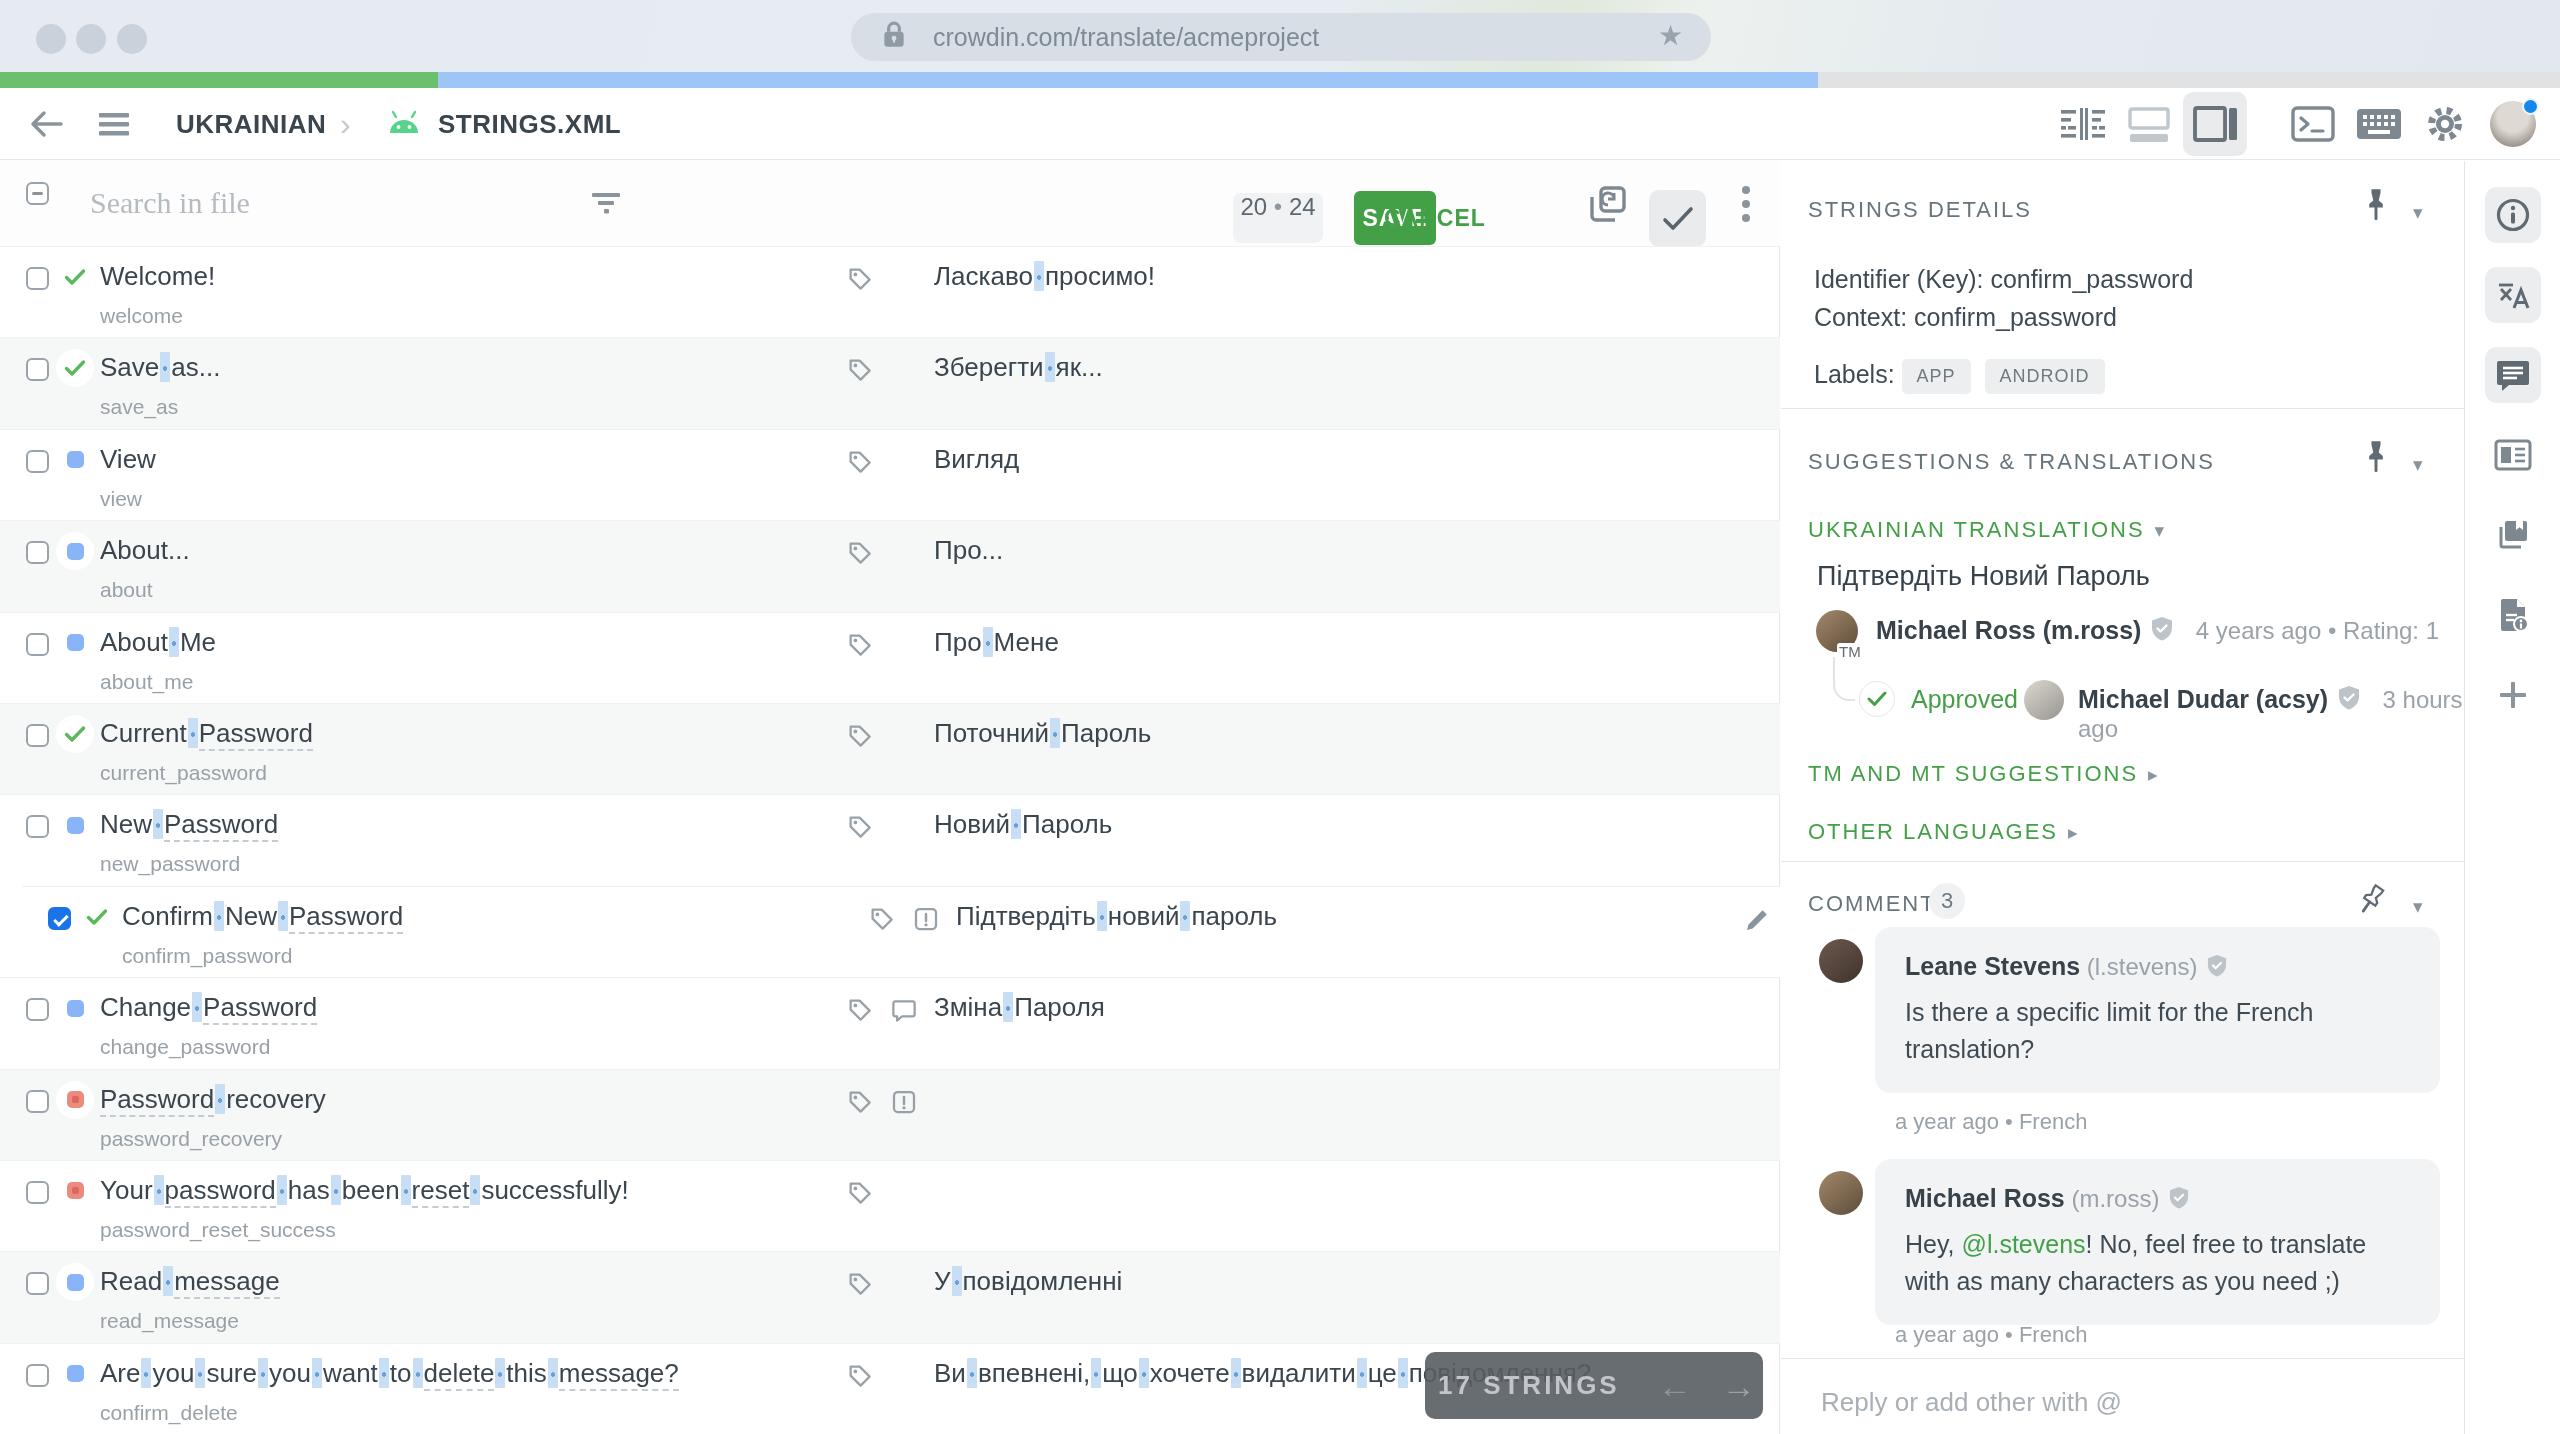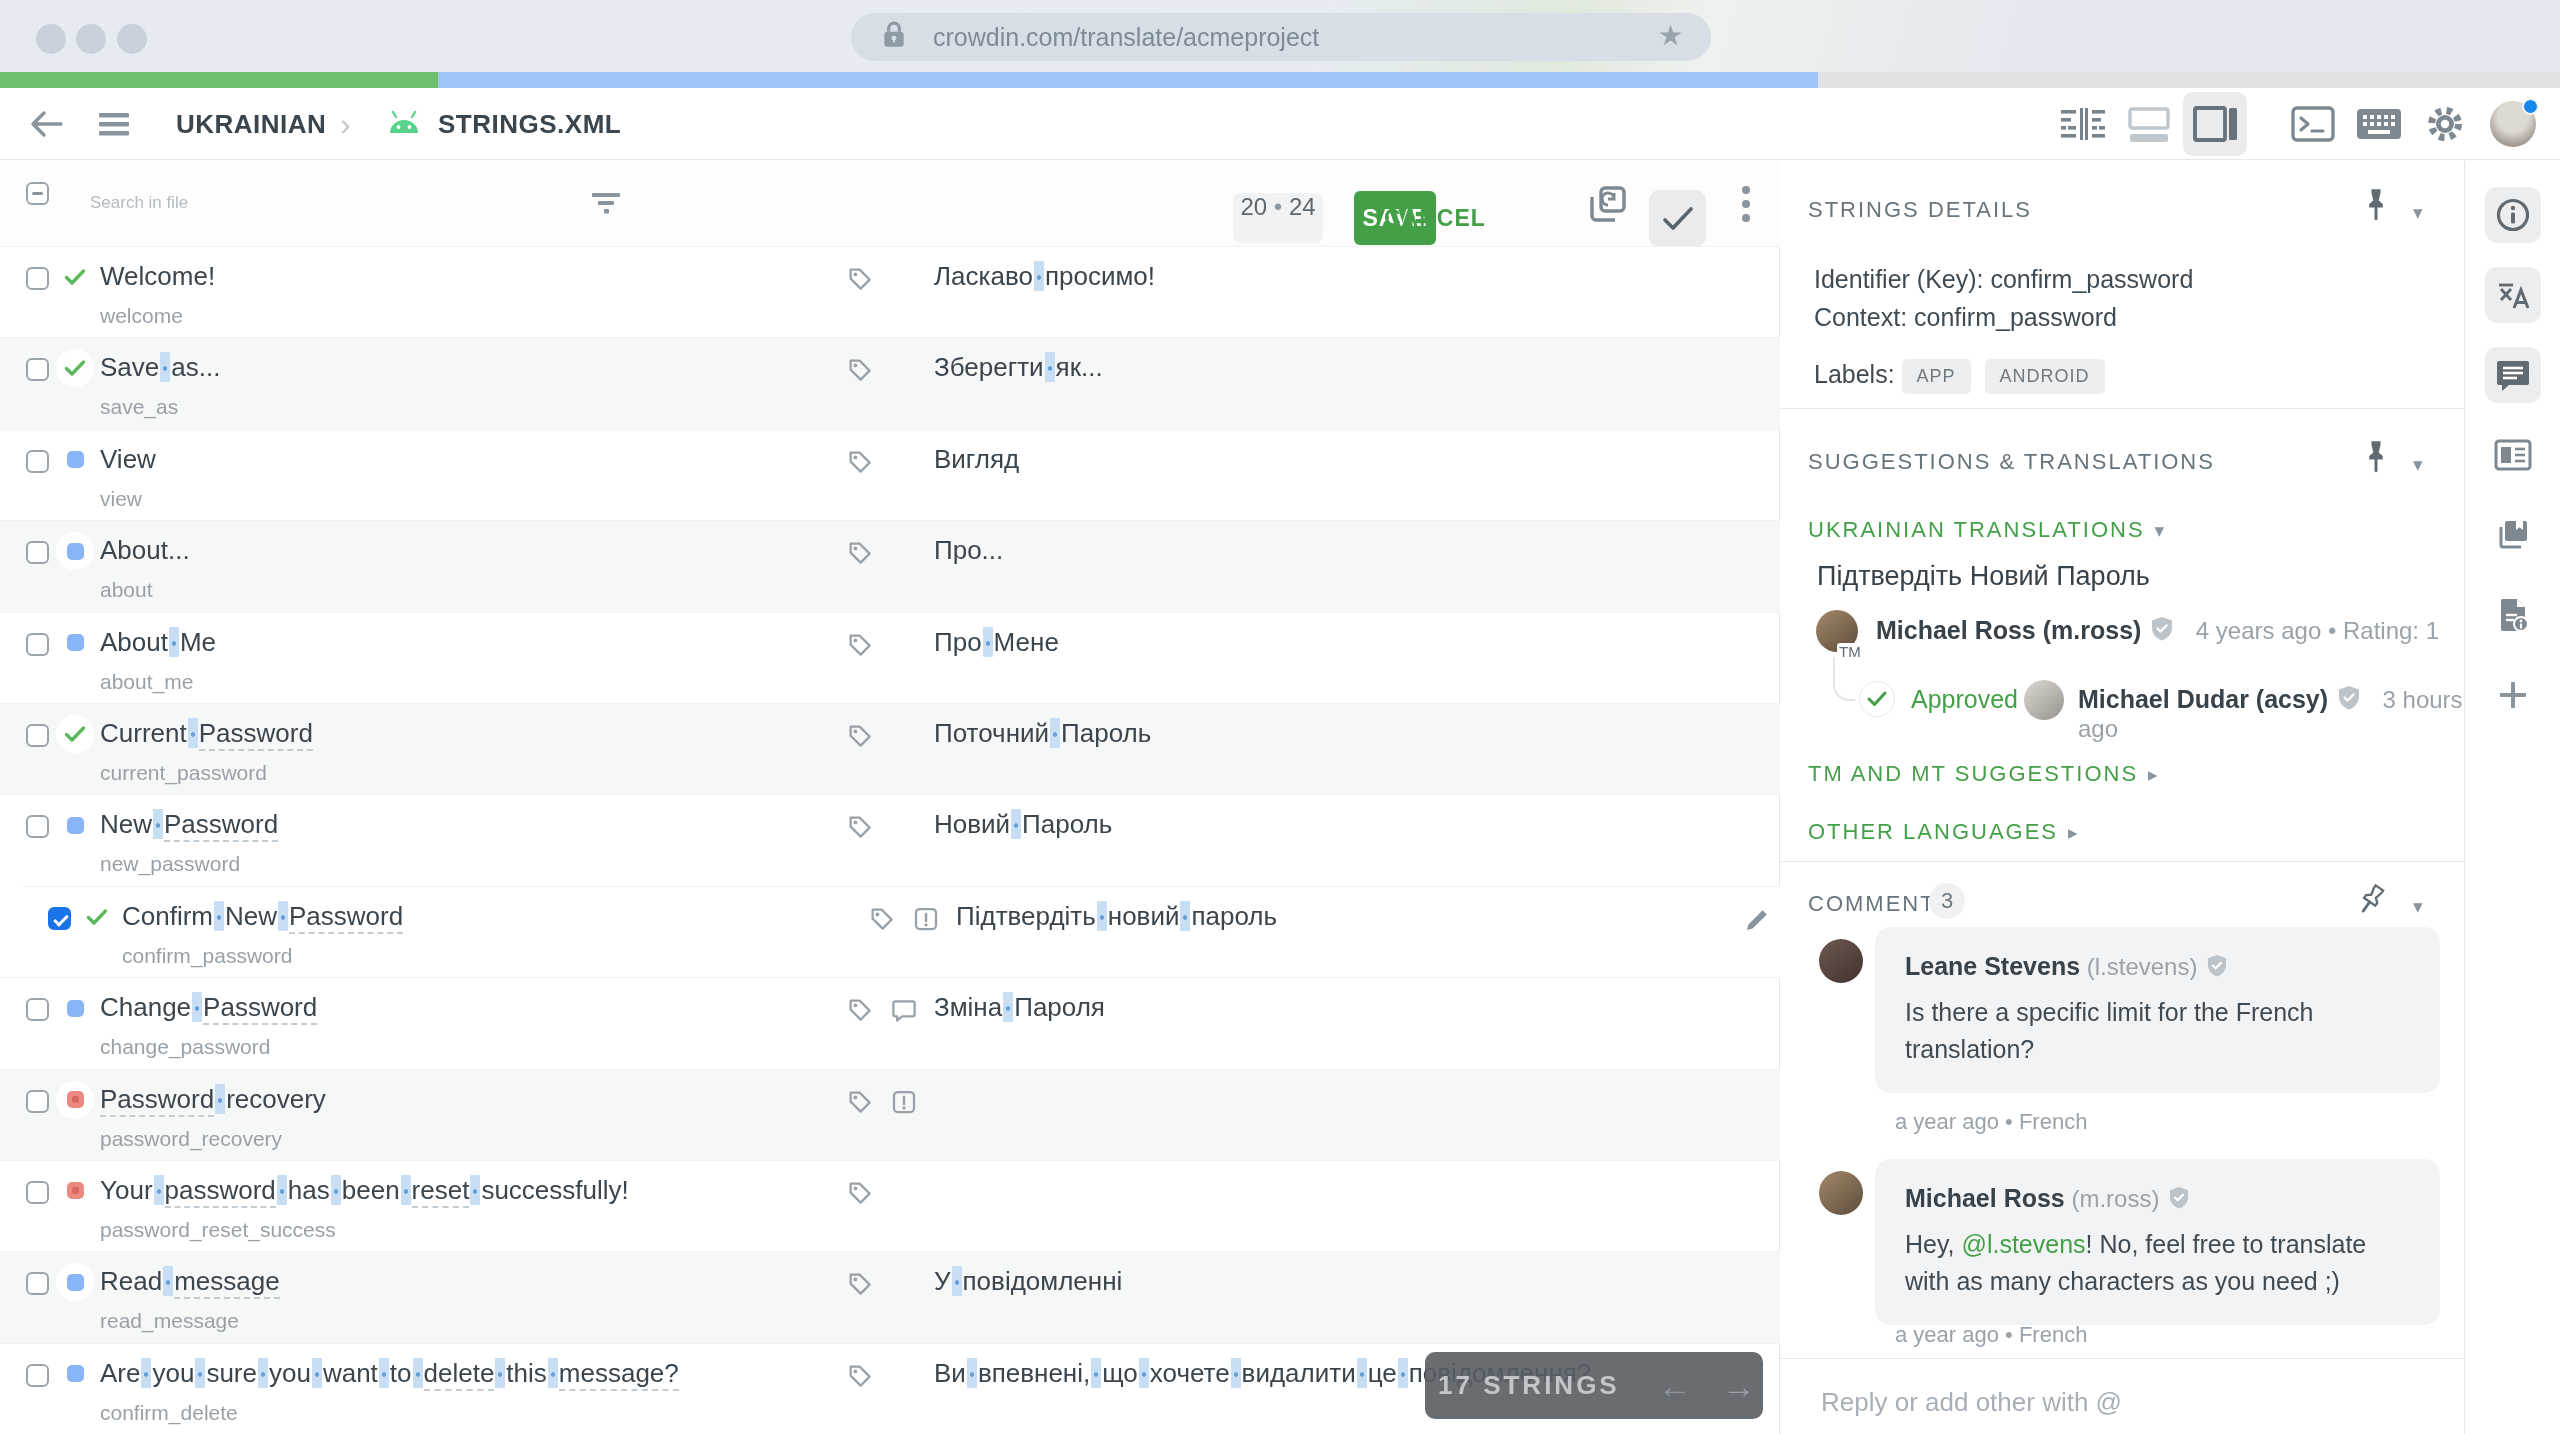--- a/index.html
+++ b/index.html
@@ -34,21 +34,21 @@
   .listpanel { position:absolute; left:0; top:161px; width:1780px; height:1273px; background:#fff; border-right:1px solid #e4e7e9; }
   .sidepanel { position:absolute; left:1781px; top:161px; width:684px; height:1273px; background:#fff; border-right:1px solid #e4e7e9; }
   .iconstrip { position:absolute; left:2466px; top:161px; width:94px; height:1273px; background:#fff; }
 
   
   .toolbar { position:absolute; left:0; top:0; width:1780px; height:85px; background:#fdfdfd; }
   .cb { width:23px; height:23px; border:2px solid #9aa3ab; border-radius:6px; background:#fff; position:relative; }
   .cb.indet::after { content:""; position:absolute; left:4px; right:4px; top:8px; height:3px; background:#8a949c; border-radius:2px; }
   .cb.checked { background:#1a73e8; border-color:#1a73e8; }
   .cb.checked::after { content:""; position:absolute; left:4px; top:6px; width:11px; height:5px; border-left:3px solid #fff; border-bottom:3px solid #fff; transform:rotate(-45deg); }
-  .searchinput { position:absolute; left:90px; top:22px; width:420px; height:40px; border:none; outline:none; font-size:17px; color:#4a555e; background:transparent; font-family:Liberation Sans, sans-serif; }
+  .searchinput { position:absolute; left:90px; top:22px; width:420px; height:40px; border:none; outline:none; font-size:30px; color:#4a555e; background:transparent; font-family:Liberation Serif, serif; }
   .searchinput::placeholder { color:#b4bbc1; }
   .counterpill { position:absolute; left:1233px; top:32px; width:90px; height:50px; background:#f1f2f3; border-radius:8px;
     display:flex; align-items:flex-start; justify-content:center; color:#5d6870; font-size:24px; }
   .savebtn { position:absolute; left:1354px; top:30px; width:82px; height:54px; background:#43a047; border:none; border-radius:6px;
     color:#fff; font-weight:bold; font-size:23px; letter-spacing:1px; cursor:pointer; font-family:"Liberation Sans",sans-serif; }
   .cancelbtn { position:absolute; left:1384px; top:30px; width:96px; height:54px; background:transparent; border:none;
     color:#43a047; font-weight:bold; font-size:23px; letter-spacing:1px; cursor:pointer; font-family:"Liberation Sans",sans-serif; }
   .checkbtn { position:absolute; left:1649px; top:29px; width:57px; height:57px; background:#e9ebec; border-radius:10px;
     display:flex; align-items:center; justify-content:center; cursor:pointer; }
 

